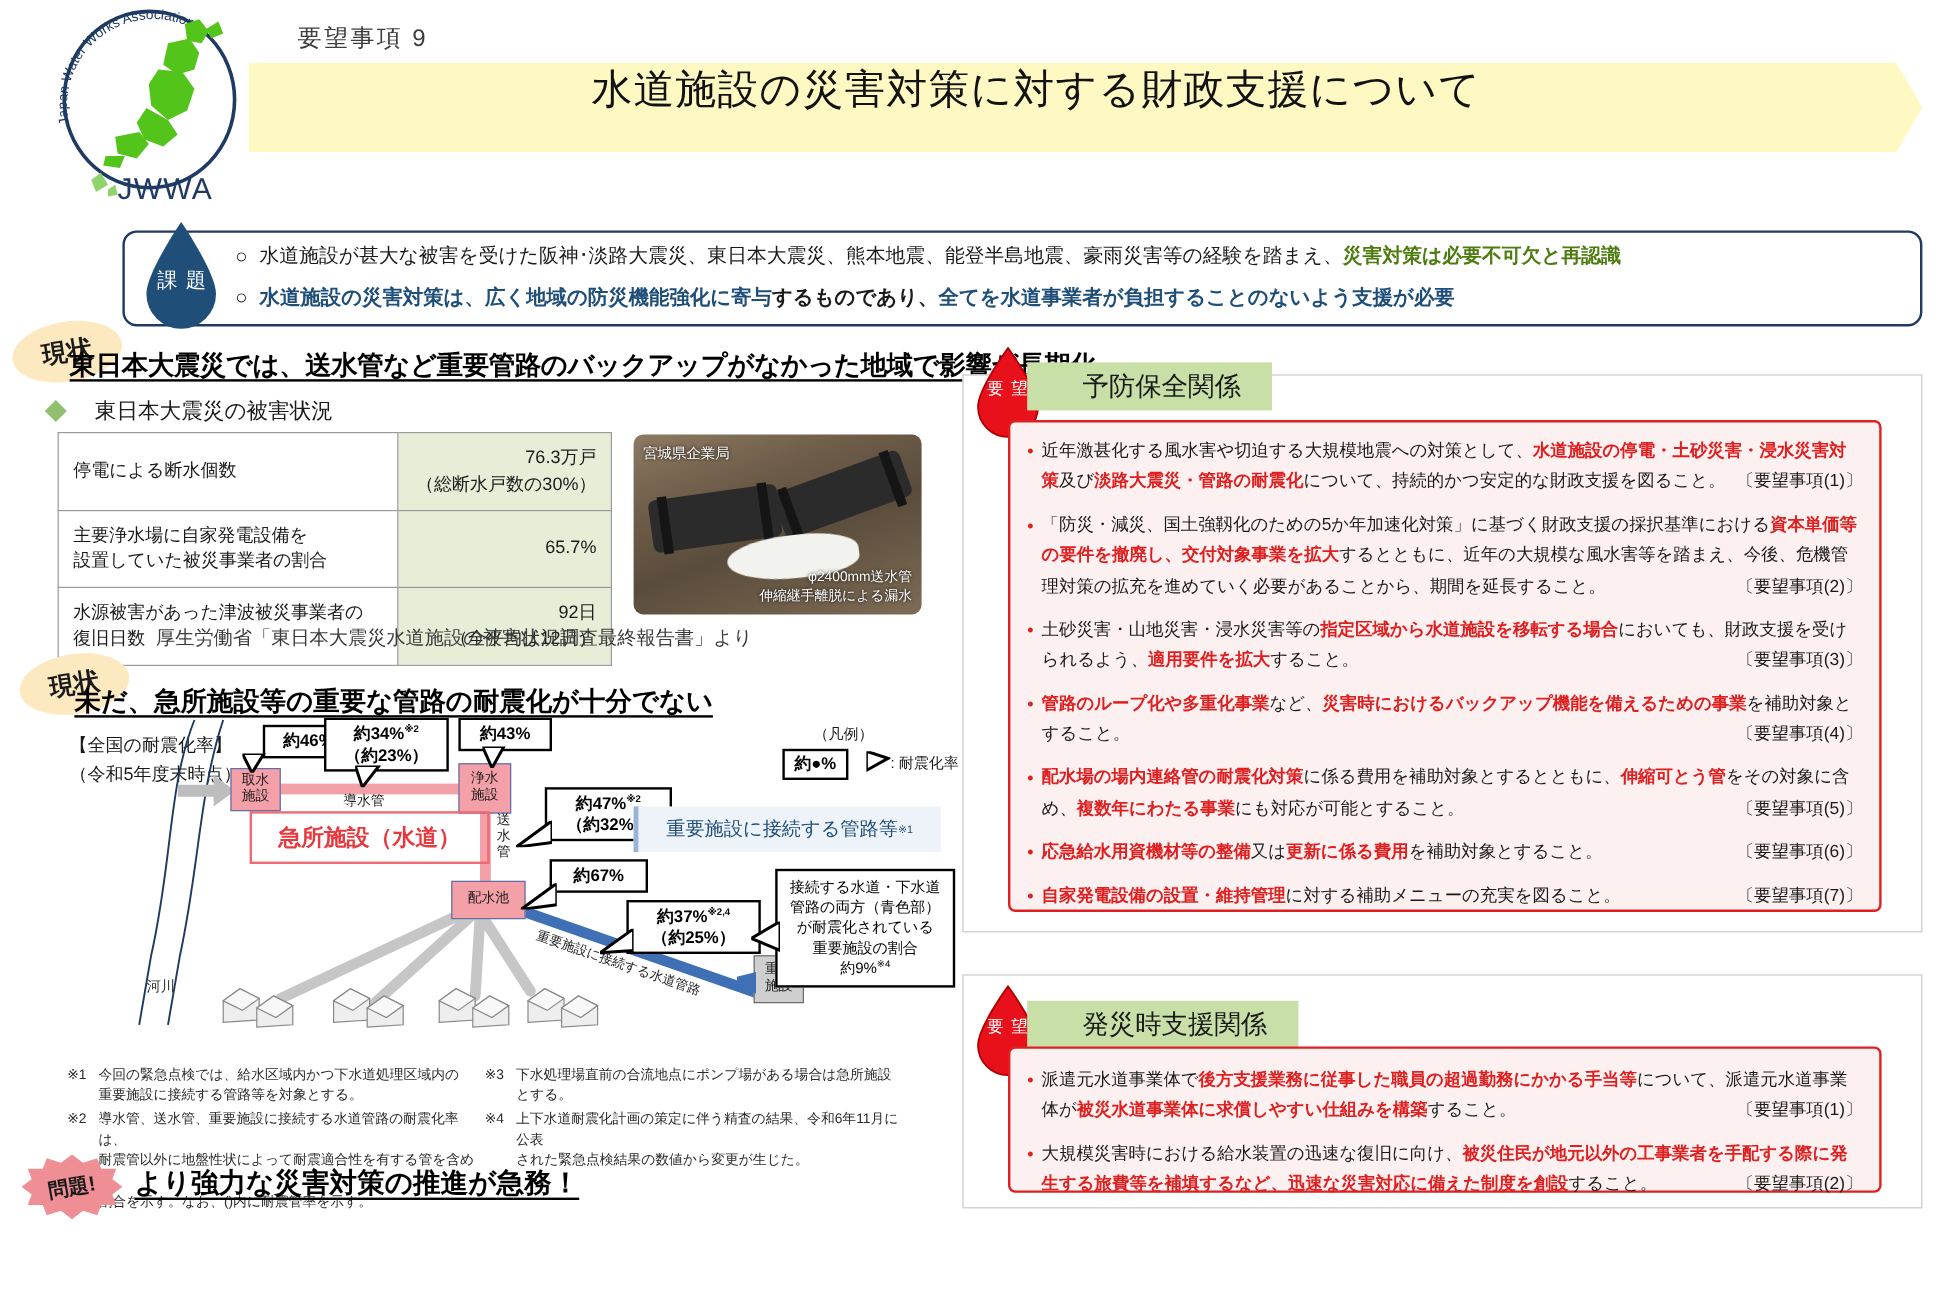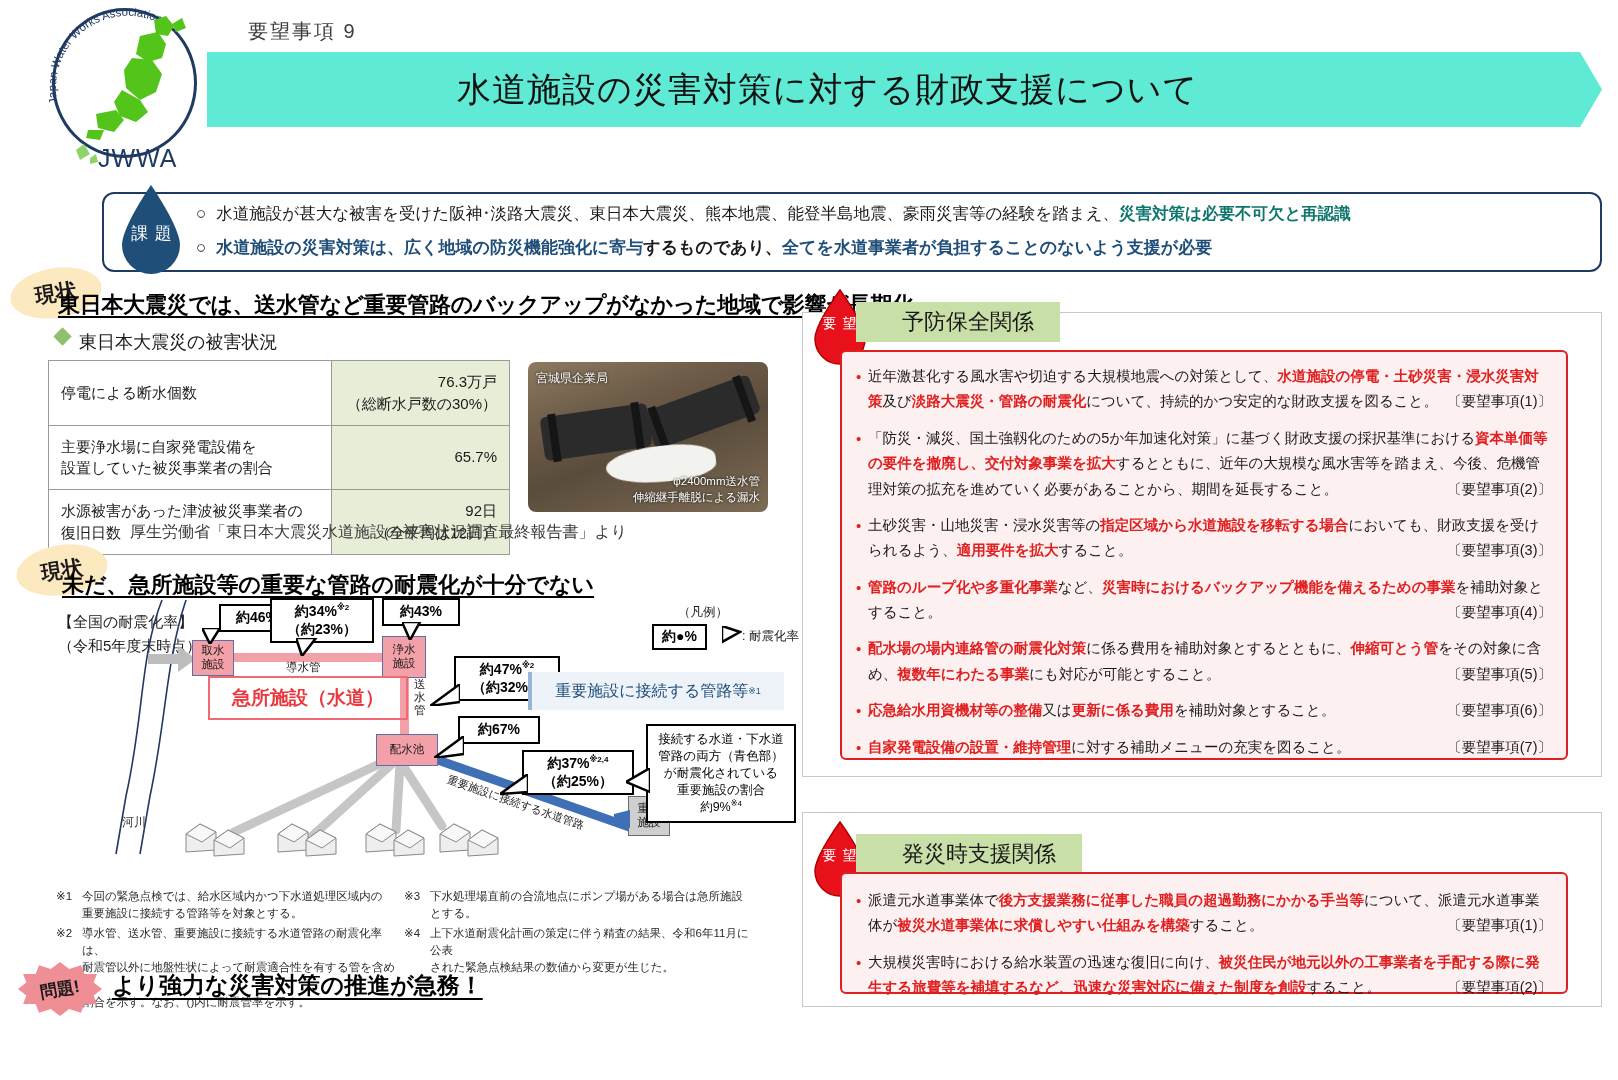--- a/index.html
+++ b/index.html
@@ -30,23 +30,23 @@
     font-family: "Liberation Sans", sans-serif;
   }
 
   .doc-label {
     position: absolute; left: 248px; top: 18px;
     font-size: 20px; color: #3c3c3c; letter-spacing: 2px;
   }
 
   .title-banner {
     position: absolute; left: 207px; top: 52px; width: 1395px; height: 75px;
-    background: #5eead4;
+    background: #fef9c3;
     clip-path: polygon(0 0, calc(100% - 22px) 0, 100% 50%, calc(100% - 22px) 100%, 0 100%);
-    display: flex; align-items: center;
+    display: flex; align-items: flex-start; padding-left: 36px;
   }
   .title-text {
     margin-left: 250px; font-size: 34px; color: #121212; font-weight: 400;
     letter-spacing: 1px;
   }
 
   
   .kadai-box {
     position: absolute; left: 102px; top: 192px; width: 1500px; height: 80px;
     border: 2px solid #1f3a63; border-radius: 12px; background: #ffffff;
@@ -55,21 +55,21 @@
     position: absolute; left: 118px; top: 183px; width: 66px; height: 95px;
   }
   .kadai-drop-label {
     position: absolute; left: 128px; top: 222px; width: 48px;
     color: #ffffff; font-size: 17px; text-align: center; letter-spacing: 1px;
   }
   .kadai-lines { position: absolute; left: 196px; top: 198px; width: 1398px; }
   .kadai-line { display: flex; align-items: flex-start; margin-bottom: 2px; }
   .kadai-circle { font-size: 17px; color: #1a1a1a; margin-right: 10px; line-height: 1.9; }
   .kadai-t1 { font-size: 16.5px; color: #1a1a1a; line-height: 1.9; letter-spacing: 0px; }
-  .kadai-t1 b { color: #0f766e; }
+  .kadai-t1 b { color: #4d7c0f; }
   .kadai-t2 { font-size: 17px; color: #1f4e79; font-weight: bold; line-height: 1.9; }
   .kadai-t2 .plain { color: #1a1a1a; font-weight: bold; }
 
   
   .genjo {
     position: absolute; width: 92px; height: 50px;
     background: #fde9c0; border-radius: 50%;
     display: flex; align-items: center; justify-content: center;
     transform: rotate(-9deg);
   }
@@ -84,22 +84,22 @@
     letter-spacing: -0.3px;
   }
   .headline-2 {
     position: absolute; left: 62px; top: 570px;
     font-size: 22px; font-weight: bold; color: #000;
     text-decoration: underline; text-underline-offset: 4px;
   }
 
   
   .diamond-row {
-    position: absolute; left: 56px; top: 330px;
-    display: flex; gap: 10px;
+    position: absolute; left: 40px; top: 330px;
+    display: flex; align-items: center; gap: 26px;
   }
   .diamond {
     width: 13px; height: 13px; background: #8fbf6f; transform: rotate(45deg);
   }
   .diamond-label { font-size: 18px; color: #1a1a1a; }
 
   table.damage {
     position: absolute; left: 48px; top: 360px; width: 462px;
     border-collapse: collapse;
   }

